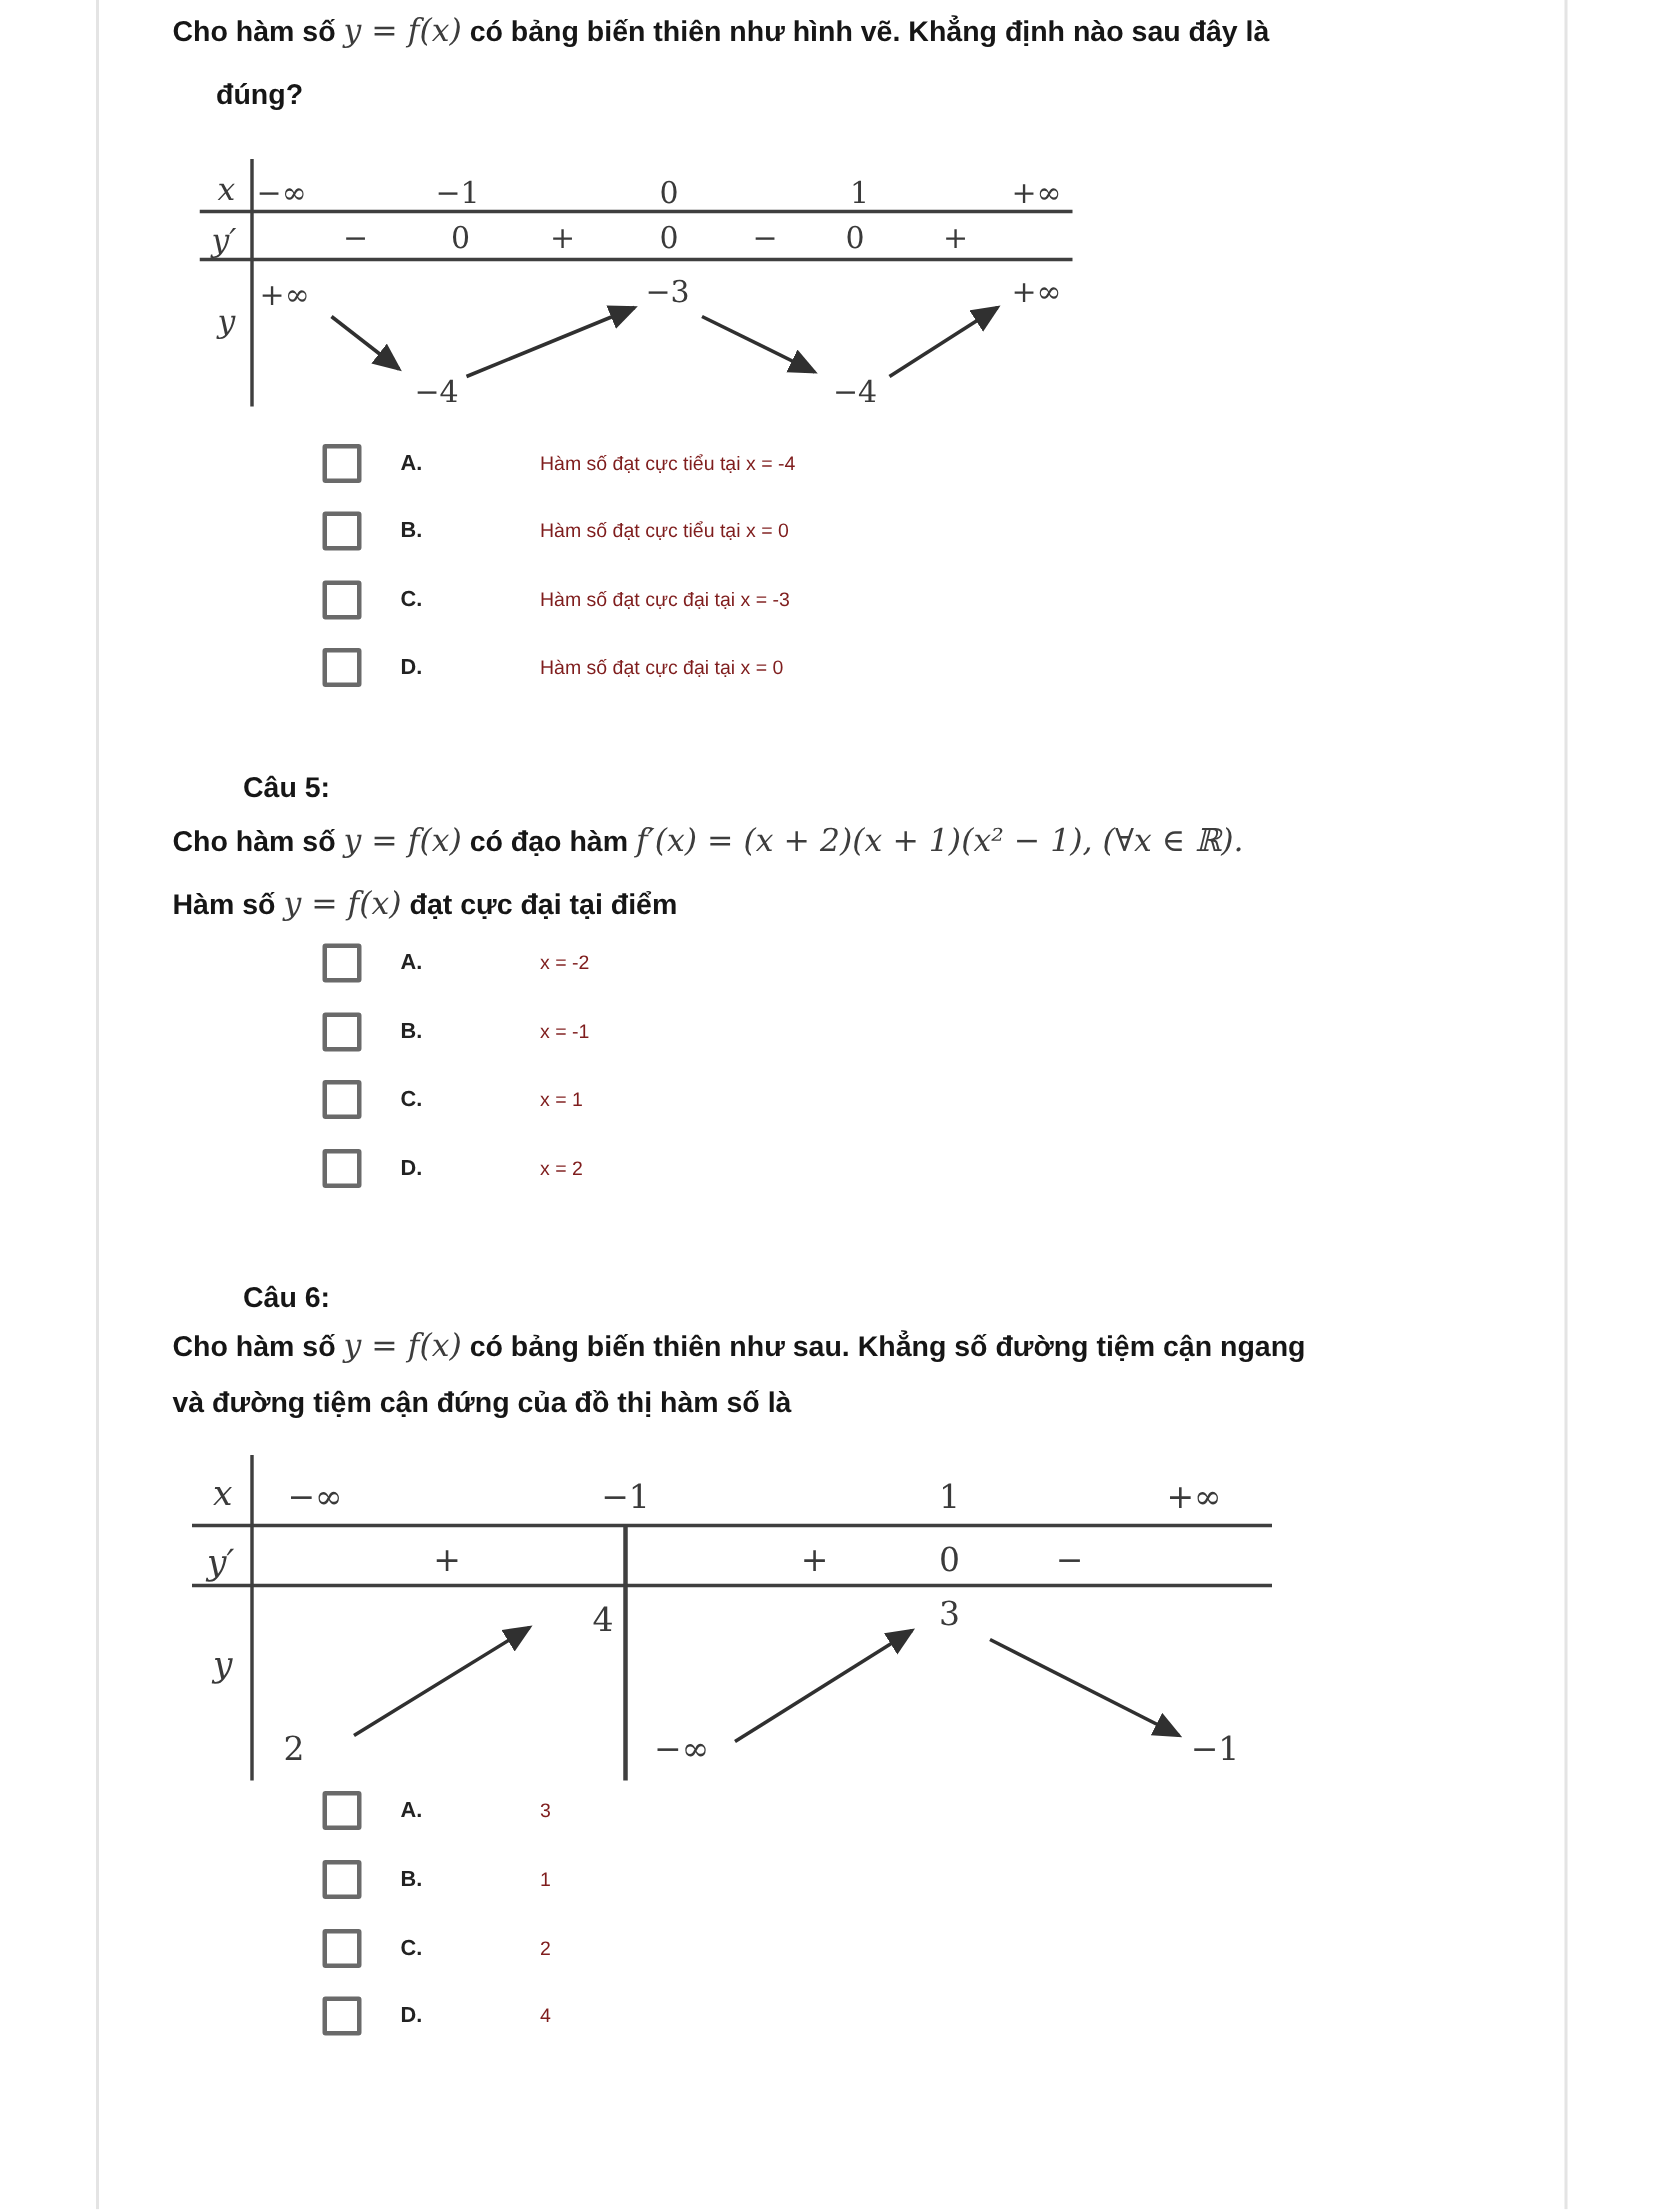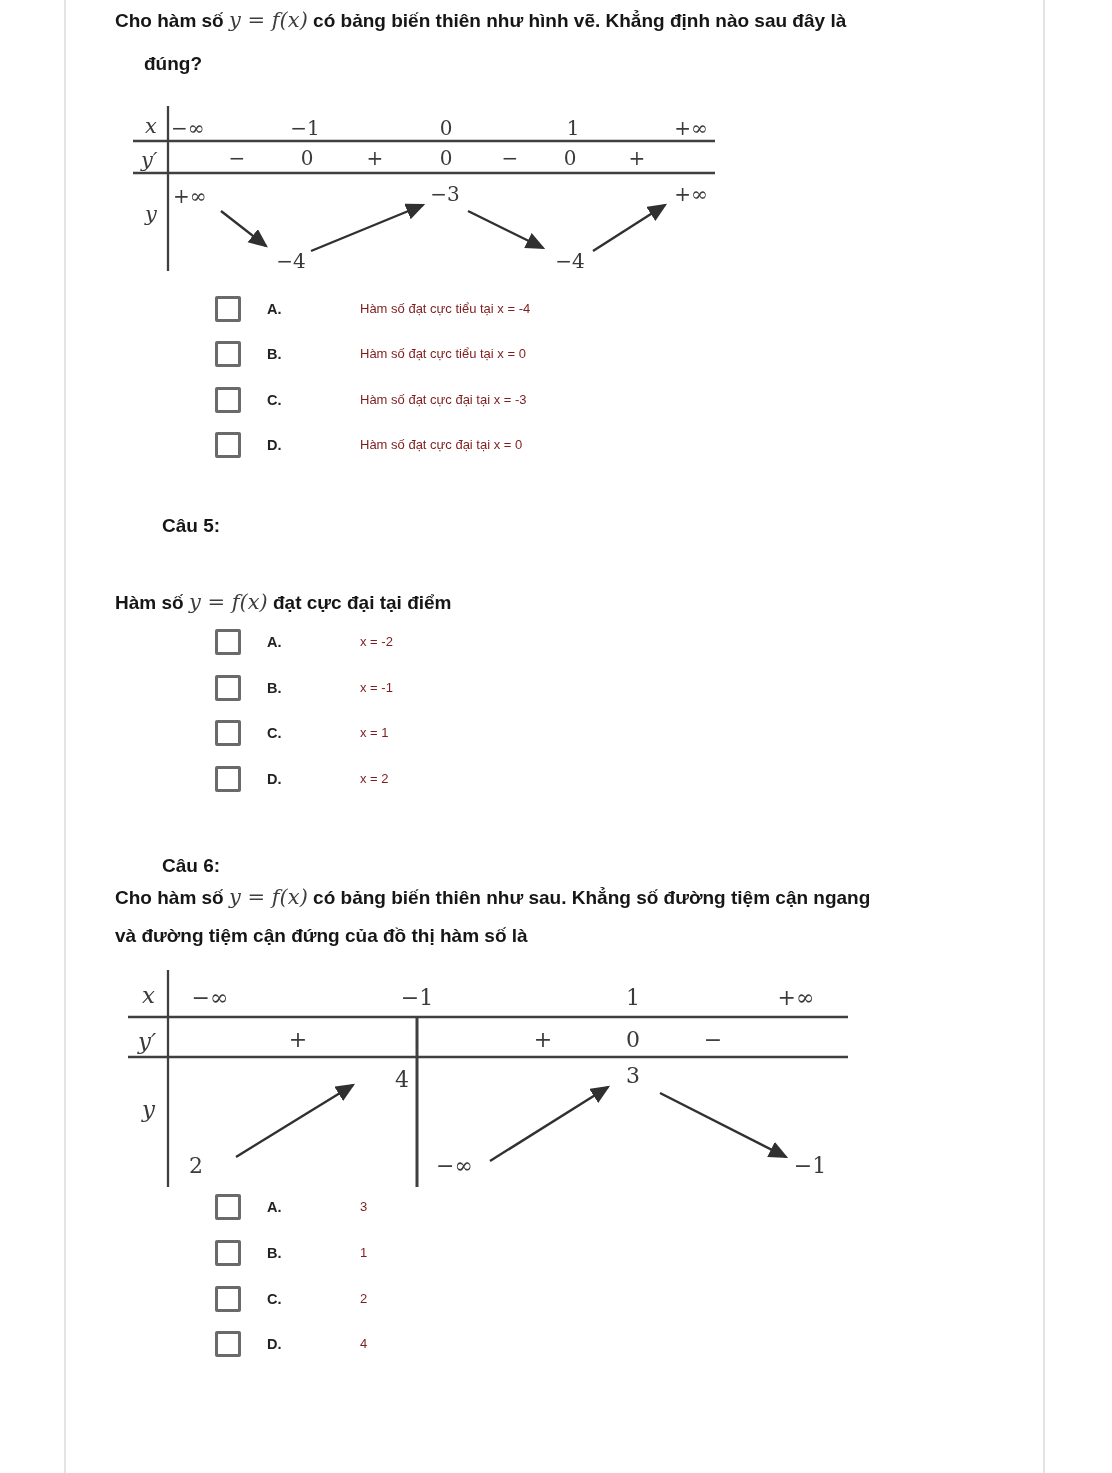--- a/index.html
+++ b/index.html
@@ -98,20 +98,21 @@
     <span class="optlbl">C.</span>
     <span class="opttxt">Hàm số đạt cực đại tại x = -3</span>
   </div>
   <div class="opt" style="top:431px;">
     <span class="cb"></span>
     <span class="optlbl">D.</span>
     <span class="opttxt">Hàm số đạt cực đại tại x = 0</span>
   </div>
 
   <div class="heading" style="top:515px;">Câu 5:</div>
+  <div class="qline" style="top:548px;"><span>Cho hàm số </span><span class="math">y = f(x)</span><span> có đạo hàm </span><span class="math">f′(x) = (x + 2)(x + 1)(x² − 1), (∀x ∈ ℝ).</span></div>
   <div class="qline" style="top:590px;"><span>Hàm số </span><span class="math">y = f(x)</span><span> đạt cực đại tại điểm</span></div>
 
   <div class="opt" style="top:628px;">
     <span class="cb"></span>
     <span class="optlbl">A.</span>
     <span class="opttxt">x = -2</span>
   </div>
   <div class="opt" style="top:674px;">
     <span class="cb"></span>
     <span class="optlbl">B.</span>

